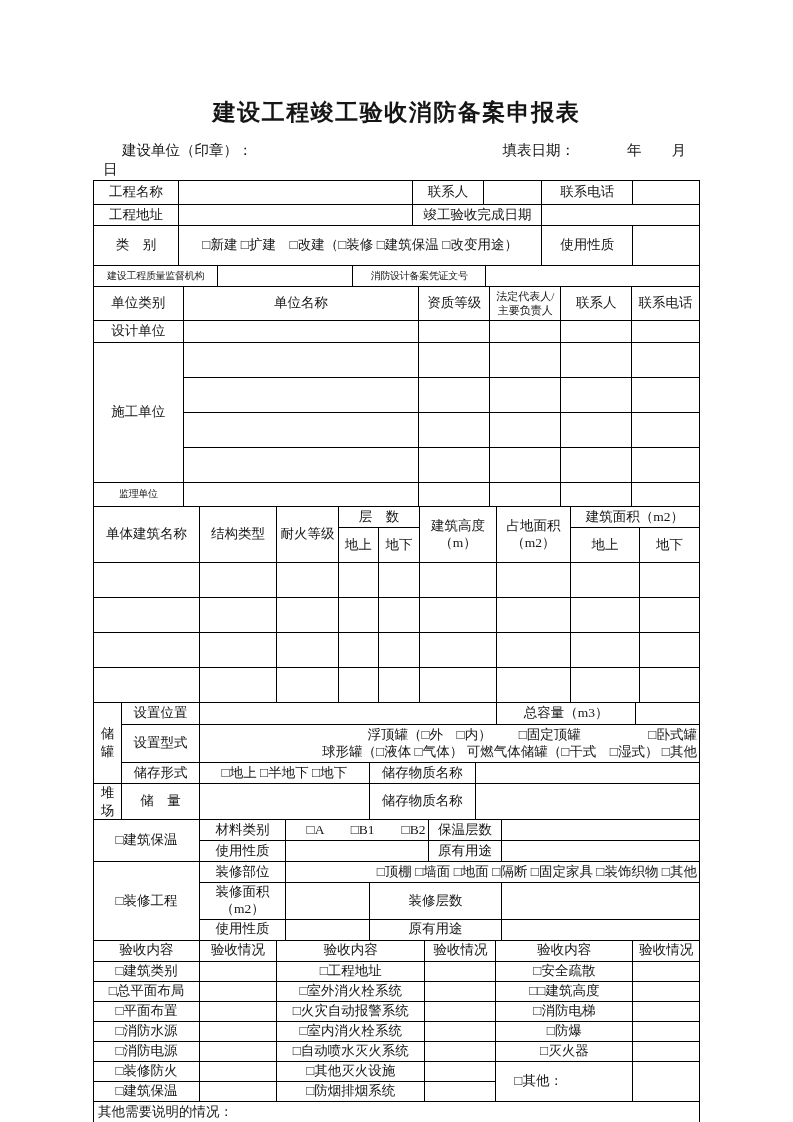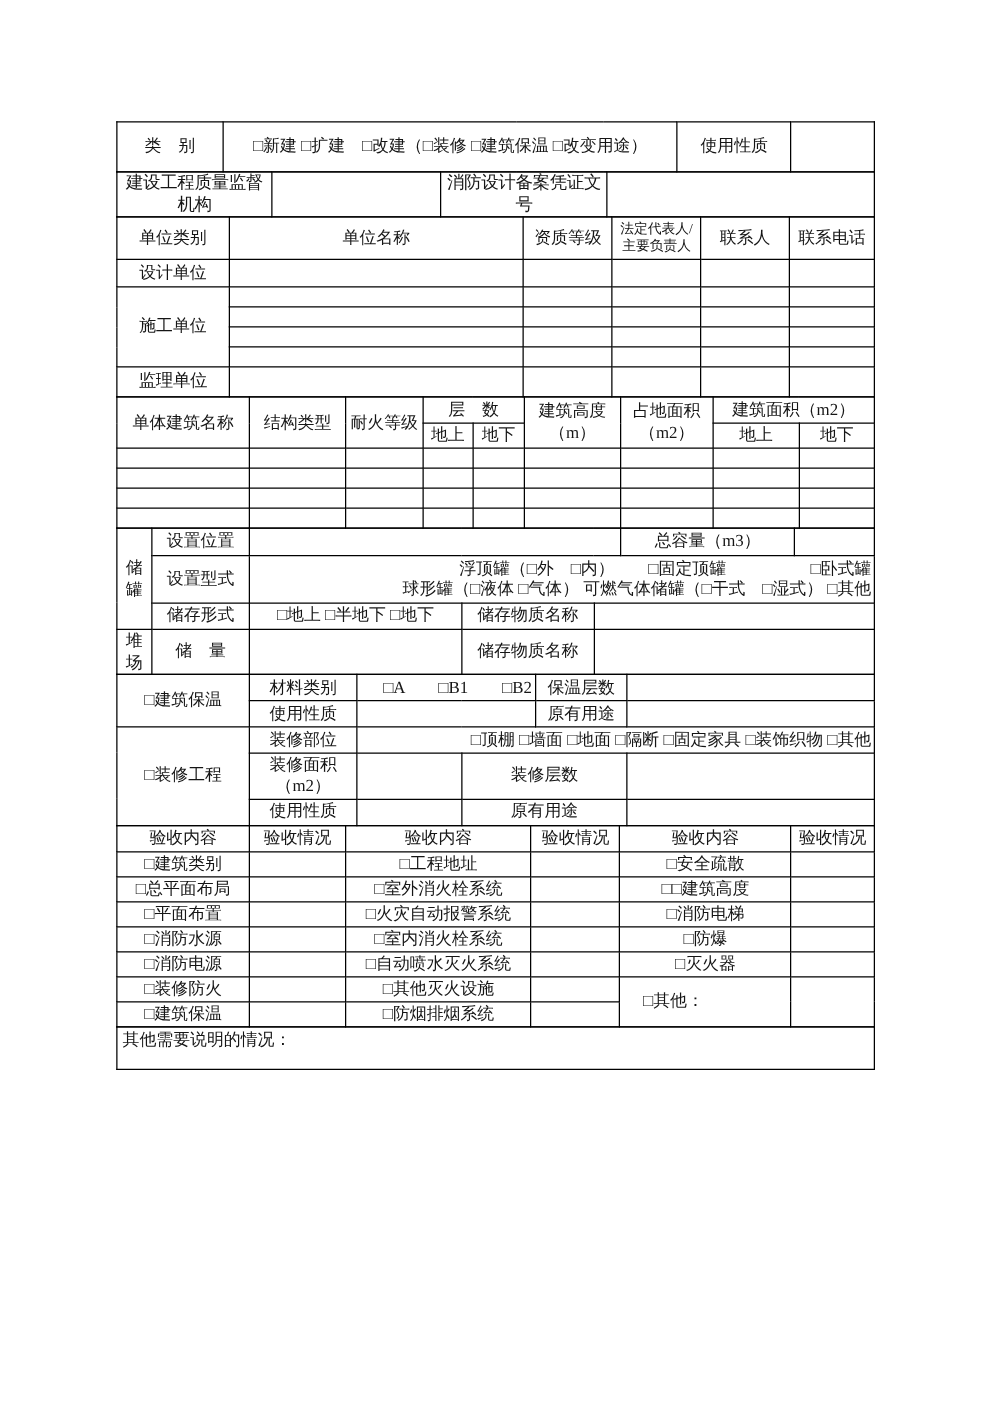--- a/index.html
+++ b/index.html
@@ -26,48 +26,72 @@
   table { border-collapse:collapse; table-layout:fixed; width:607px; }
   table + table { margin-top:-1px; }
   td {
     border:1px solid #000;
     font-size:13.5px; text-align:center; vertical-align:middle;
     padding:1px 2px; line-height:1.25; overflow:hidden;
   }
   .left { text-align:right; padding-left:5px; }
   .topleft { text-align:left; vertical-align:top; padding:2px 4px; }
   .small { font-size:11px; line-height:1.2; padding:0; }
-  .tight { font-size:14px; letter-spacing:-0.3px; padding:0; }
+  .tight { font-size:10px; letter-spacing:-0.3px; padding:0; }
   .vert { padding:0 5px; line-height:1.3; word-break:break-all; }
   .blk { display:block; }
   .indent18 { text-align:left; padding-left:18px; }
 
-  tr.h19{height:16px} tr.h20{height:20px} tr.h21{height:21px} tr.h22{height:22px}
+  tr.h19{height:35px} tr.h20{height:20px} tr.h21{height:21px} tr.h22{height:22px}
   tr.h24{height:24px} tr.h34{height:34px} tr.h36{height:36px} tr.h38{height:38px} tr.h40{height:40px}
 
   .page-number { text-align:center; font-size:11.5px; margin-top:16px;
     font-family:"Liberation Sans","DejaVu Sans",sans-serif; }
 </style>
 </head>
 <body>
 
 <div class="page">
 
-
+  <div class="title">建设工程竣工验收消防备案申报表</div>
+
+  <div class="form-head">
+    <div class="fh-line1">
+      <span>建设单位（印章）：</span>
+      <span class="fh-right"><span>填表日期：</span><span class="yr">年</span><span class="mo">月</span></span>
+    </div>
+    <div class="fh-line2">
+      <span>日</span>
+    </div>
+  </div>
 
   <table>
     <colgroup>
       <col style="width:14%">
         <col style="width:38.7%">
         <col style="width:11.6%">
       <col style="width:9.7%">
         <col style="width:15%">
         <col style="width:11%">
     </colgroup>
     <tbody>
+    <tr class="h24">
+      <td>工程名称</td>
+      <td></td>
+      <td>联系人</td>
+      <td></td>
+      <td>联系电话</td>
+      <td></td>
+    </tr>
+    <tr class="h21">
+      <td>工程地址</td>
+      <td></td>
+      <td colspan="2">竣工验收完成日期</td>
+      <td colspan="2"></td>
+    </tr>
     <tr class="h40">
       <td>类　别</td>
       <td colspan="3">□新建 □扩建　□改建（□装修 □建筑保温 □改变用途）</td>
       <td>使用性质</td>
       <td></td>
     </tr>
   </tbody>
     </table>
 
   <table>

